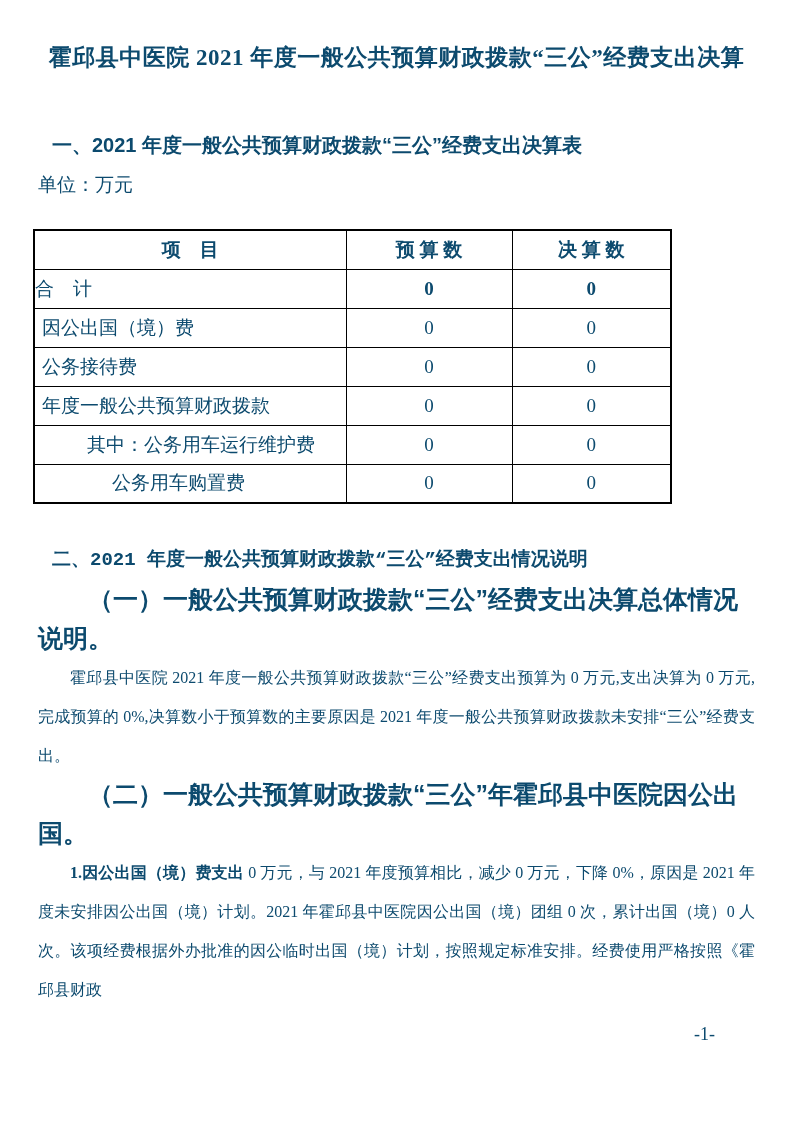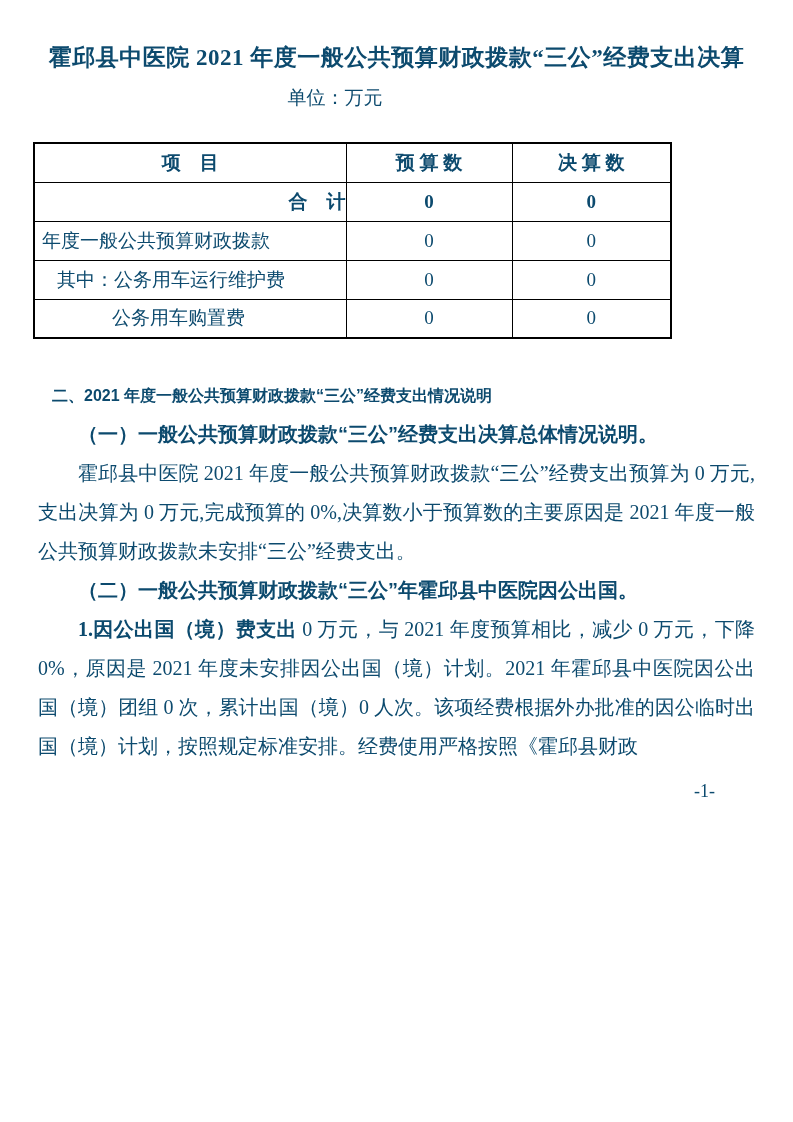--- a/index.html
+++ b/index.html
@@ -32,28 +32,28 @@
     margin-top: 48px;
     padding-left: 14px;
     font-size: 20px;
     font-weight: bold;
     line-height: 39px;
     font-family: "Liberation Sans", "DejaVu Sans", sans-serif;
   }
   .sec-heading-2 {
     margin-top: 37px;
     padding-left: 14px;
-    font-size: 16px;
+    font-size: 19px;
     font-weight: bold;
     line-height: 39px;
-    font-family: Liberation Sans, sans-serif;
+    font-family: Liberation Mono, monospace;
   }
   .unit-line {
     margin-top: 0;
-    text-align: center;
+    text-align: left;
     padding-right: 123px;
     font-size: 19px;
     line-height: 39px;
   }
   .budget-table {
     margin-top: 25px;
     margin-left: 33px;
     width: 637px;
     border-collapse: collapse;
     border: 2px solid #000;
@@ -63,35 +63,35 @@
     border: 1.5px solid #000;
     height: 39px;
     font-size: 19px;
     vertical-align: middle;
     padding: 0;
   }
   .col-item  { width: 312px; }
   .col-num   { width: 166px; }
   .col-num2  { width: 159px; }
   .budget-table .th-cell { font-weight: bold; text-align: center; margin-top: 40px; }
-  .budget-table .total-cell { font-weight: bold; text-align: right; }
+  .budget-table .total-cell { font-weight: normal; text-align: left; }
   .budget-table .num-cell { text-align: center; font-weight: normal; }
   .budget-table .num-cell.bold { font-weight: bold; }
   .budget-table .label-cell { text-align: left; padding-left: 7px; font-weight: normal; }
-  .budget-table .indent-1 { padding-left: 22px; }
+  .budget-table .indent-1 { padding-left: 52px; }
   .budget-table .indent-2 { padding-left: 77px; }
   .sub-heading {
-    font-size: 20px;
+    font-size: 25px;
     font-weight: bold;
     line-height: 39px;
     text-indent: 2em;
     font-family: "Liberation Sans", "DejaVu Sans", sans-serif;
   }
   .para {
-    font-size: 20px;
+    font-size: 16px;
     line-height: 39px;
     text-indent: 2em;
     text-align: justify;
     font-family: "Liberation Serif", "DejaVu Serif", serif;
   }
   .para .lead-bold { font-weight: bold; }
   .page-number {
     margin-top: 6px;
     text-align: right;
     padding-right: 40px;
@@ -102,20 +102,21 @@
 </style>
 </head>
 <body>
 
 <div class="page">
 
   <div class="doc-title">霍邱县中医院 2021 年度一般公共预算财政拨款“三公”经费支出决算</div>
 
   <div class="content">
 
+    <div class="sec-heading">一、2021 年度一般公共预算财政拨款“三公”经费支出决算表</div>
 
     <div class="unit-line">单位：万元</div>
 
   </div>
 
   <table class="budget-table">
     <colgroup>
       <col class="col-item">
         <col class="col-num">
         <col class="col-num2">
@@ -123,20 +124,30 @@
     <tbody>
       <tr>
         <td class="th-cell">项　目</td>
         <td class="th-cell">预 算 数</td>
         <td class="th-cell">决 算 数</td>
       </tr>
       <tr>
         <td class="total-cell">合　计</td>
         <td class="num-cell bold">0</td>
         <td class="num-cell bold">0</td>
+      </tr>
+      <tr>
+        <td class="label-cell">因公出国（境）费</td>
+        <td class="num-cell">0</td>
+        <td class="num-cell">0</td>
+      </tr>
+      <tr>
+        <td class="label-cell">公务接待费</td>
+        <td class="num-cell">0</td>
+        <td class="num-cell">0</td>
       </tr>
       <tr>
         <td class="label-cell">年度一般公共预算财政拨款</td>
         <td class="num-cell">0</td>
         <td class="num-cell">0</td>
       </tr>
       <tr>
         <td class="label-cell indent-1">其中：公务用车运行维护费</td>
         <td class="num-cell">0</td>
         <td class="num-cell">0</td>

